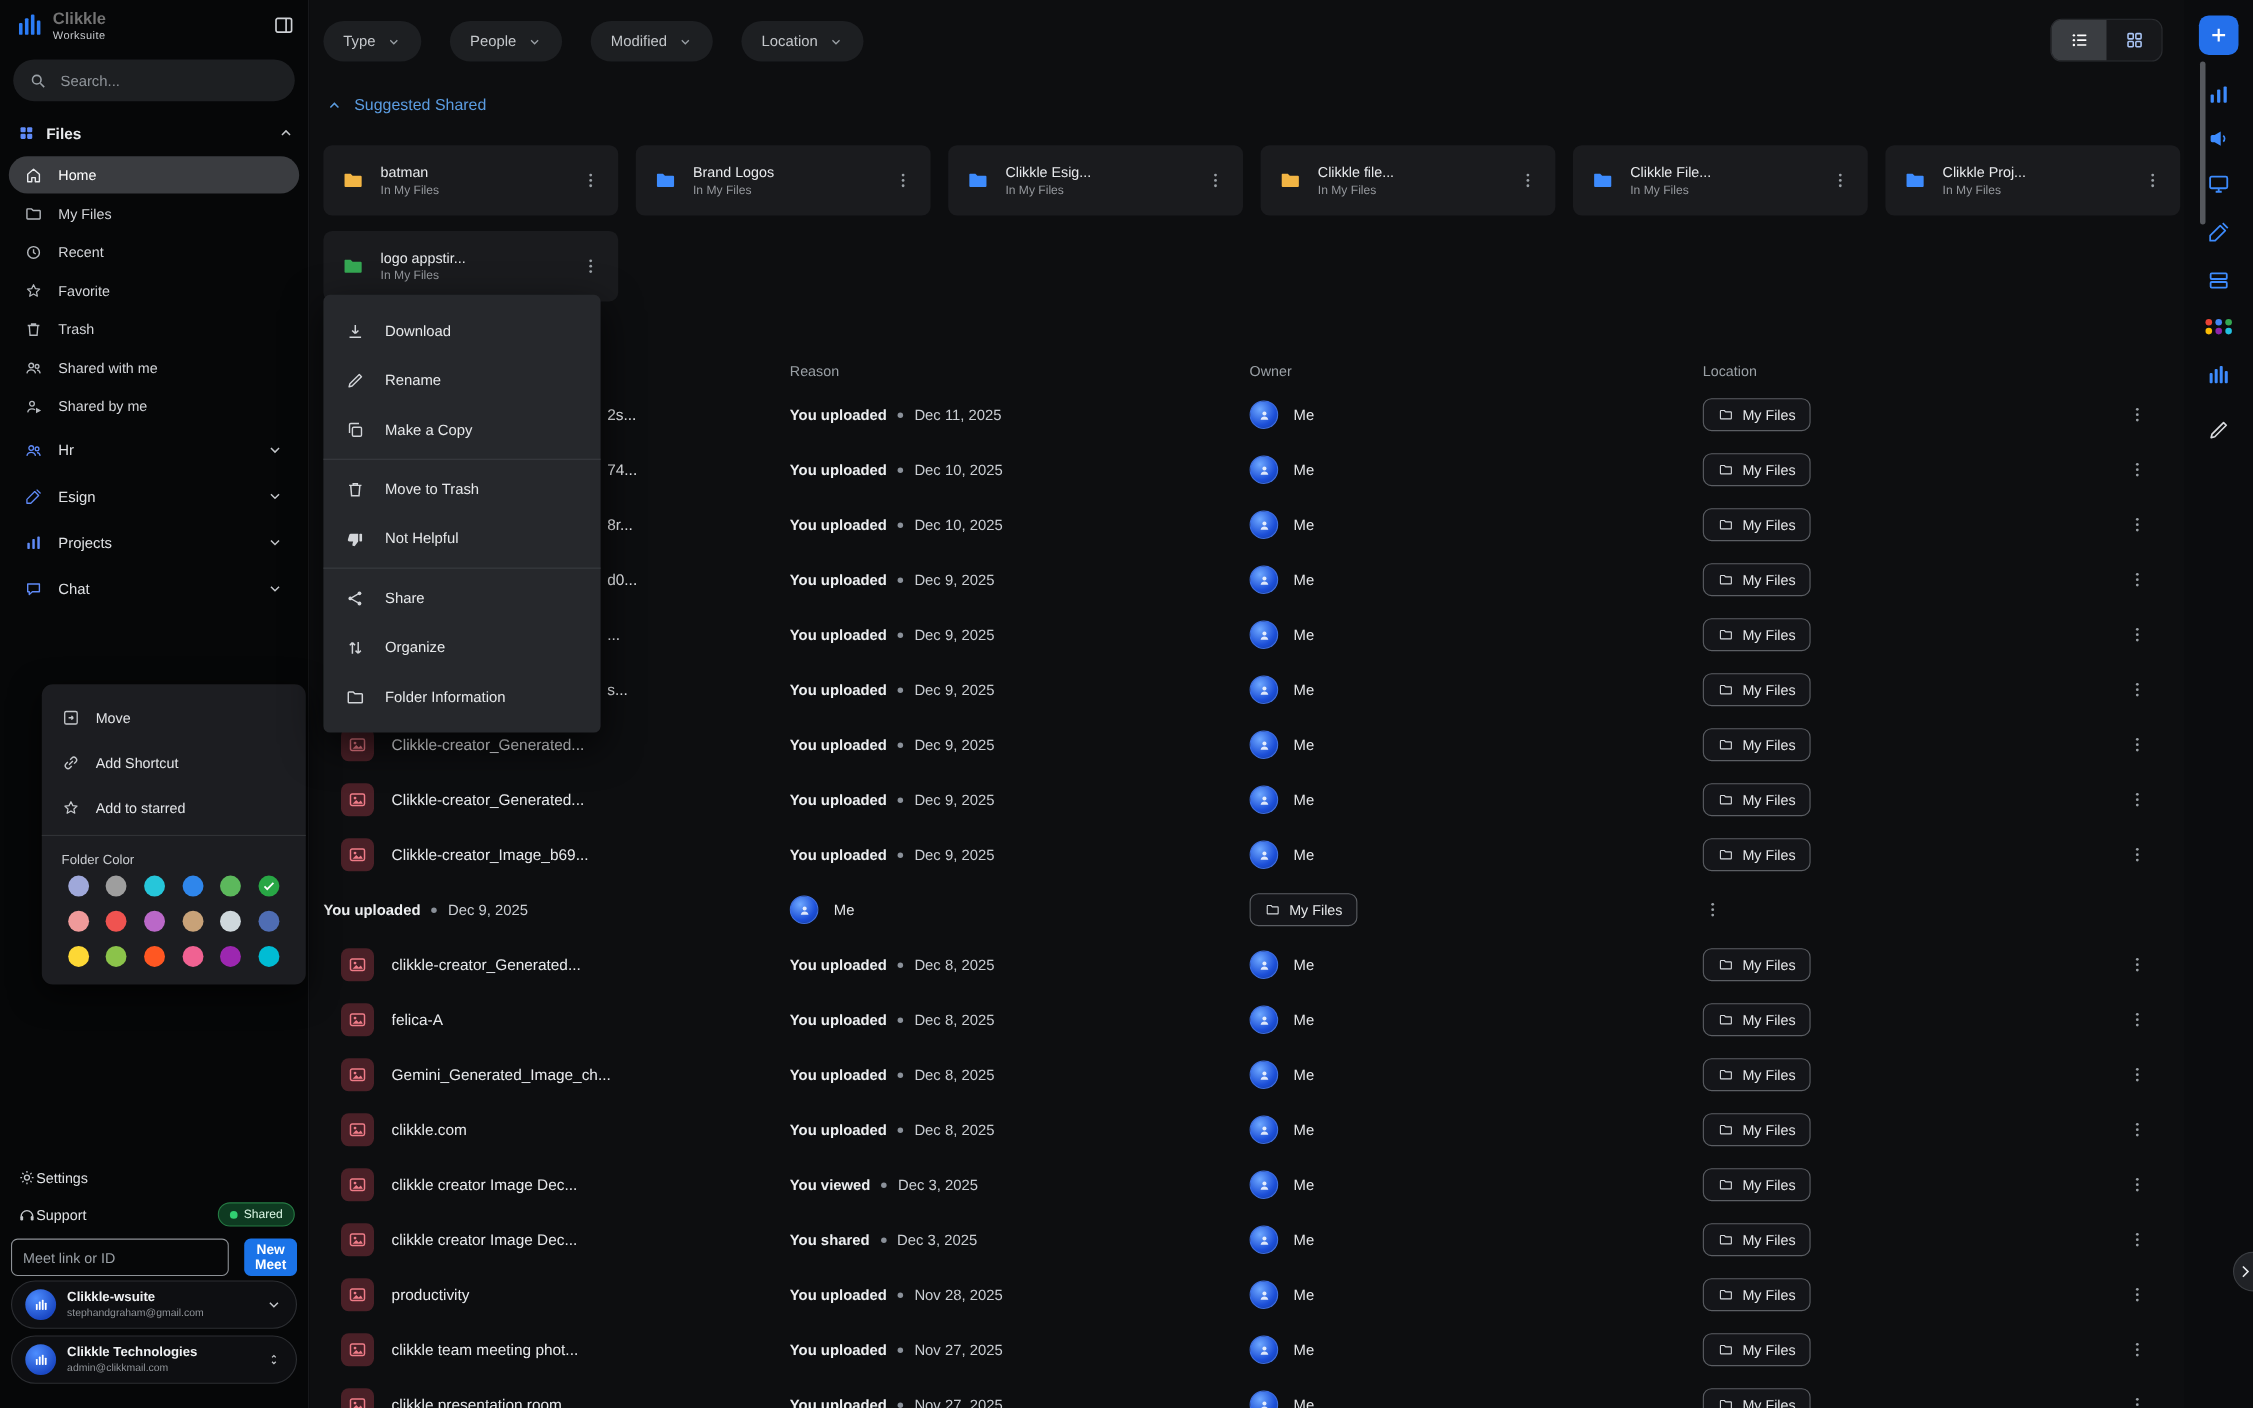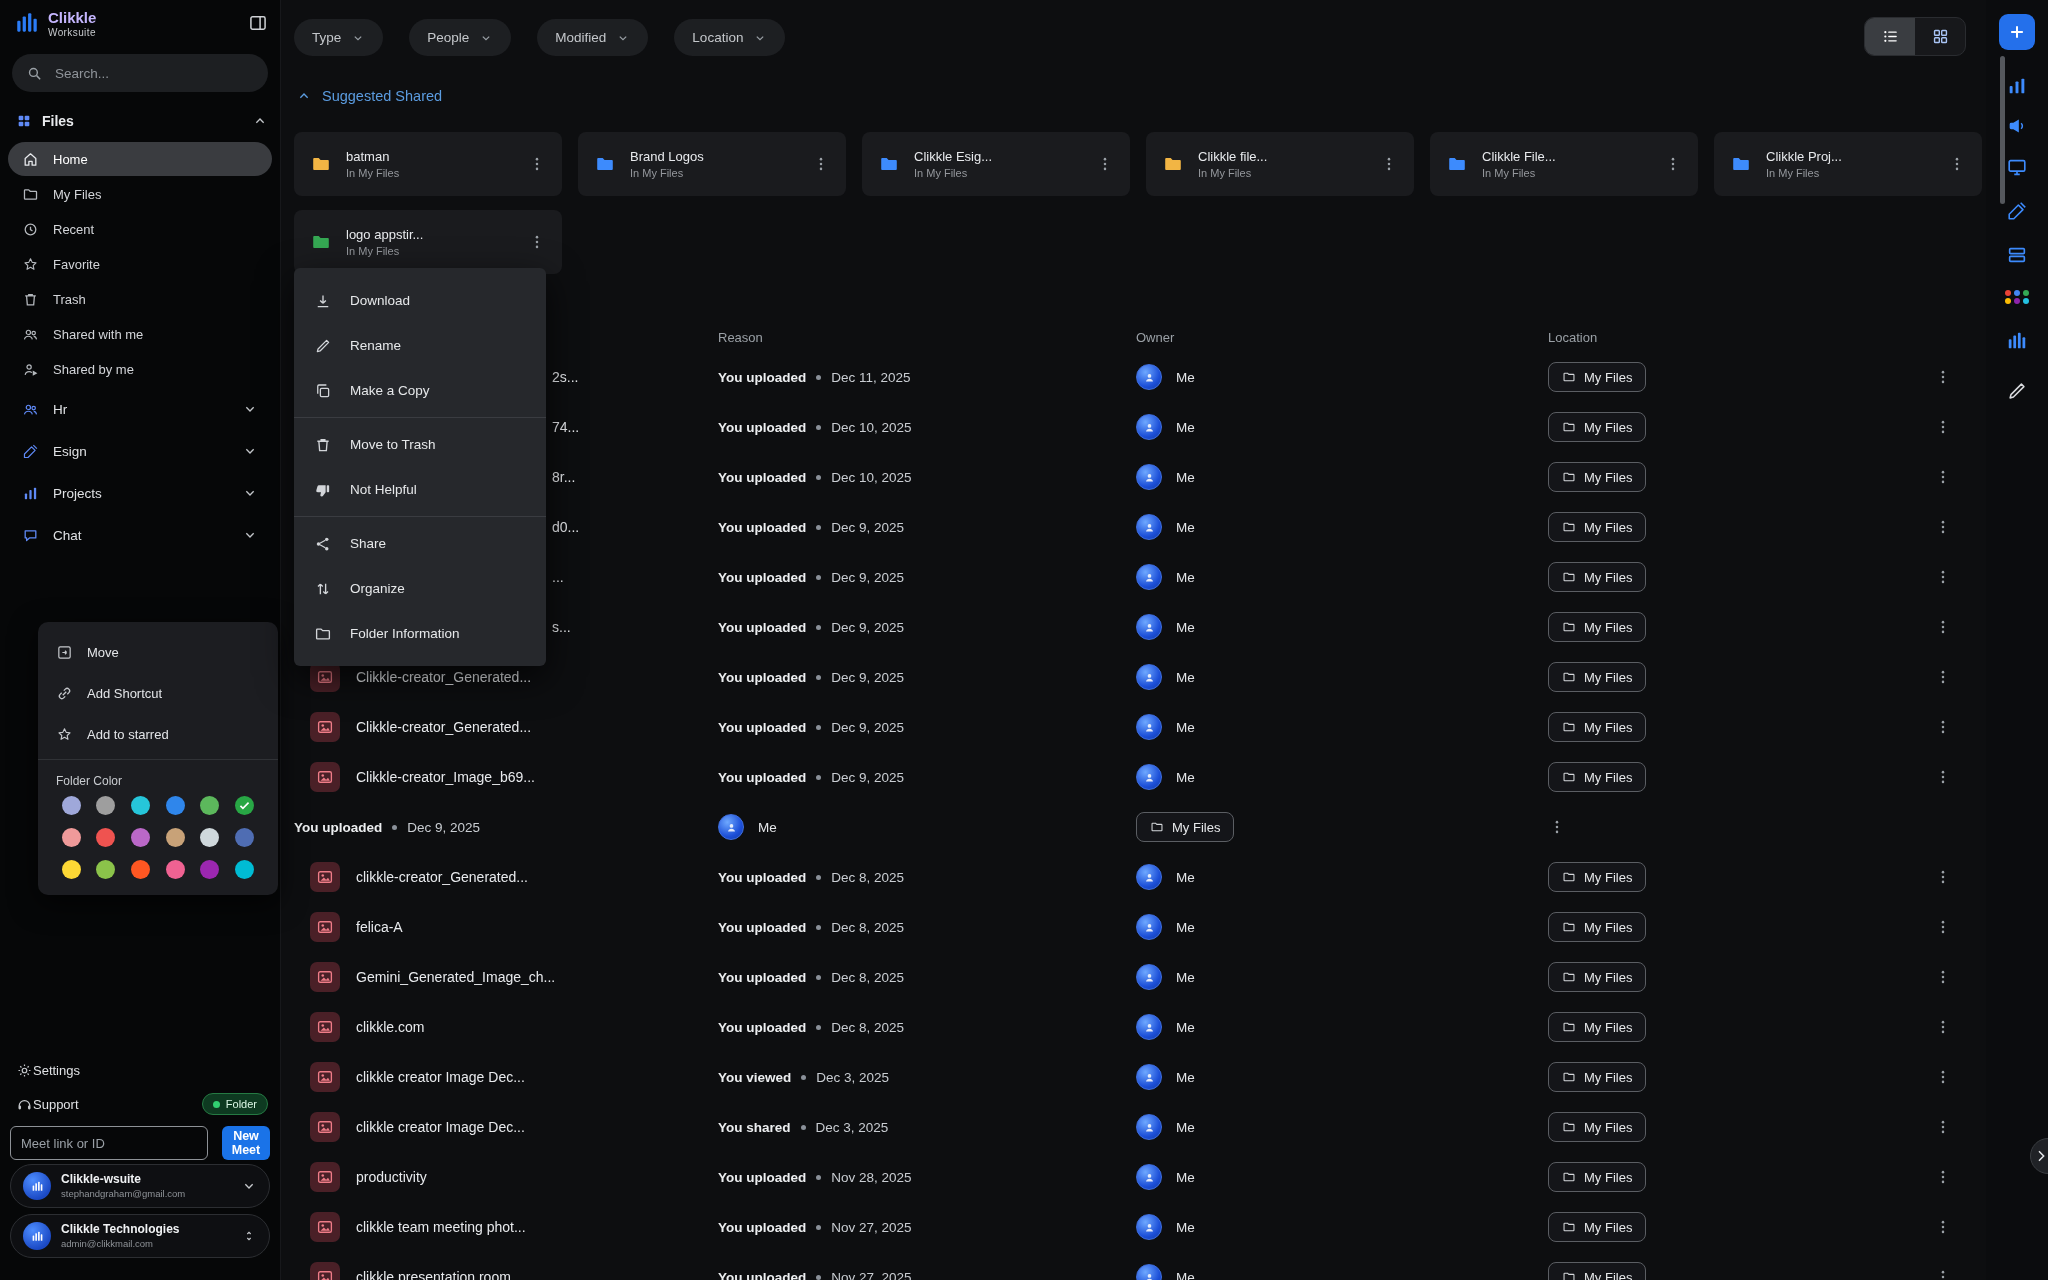--- a/index.html
+++ b/index.html
@@ -5,21 +5,21 @@
   html,body{margin:0;padding:0;width:2048px;height:1280px;overflow:hidden;background:#0d0e10;
     font-family:"Liberation Sans",sans-serif;color:#e8eaed;-webkit-font-smoothing:antialiased;}
   *{box-sizing:border-box}
   .ic{display:inline-flex;align-items:center;justify-content:center}
   .ic svg{width:100%;height:100%;display:block}
 
   
   .sidebar{position:absolute;left:0;top:0;bottom:0;width:281px;background:#060708;border-right:1px solid #17181b;z-index:3}
   .sb-header{position:absolute;top:10px;left:14px;display:flex;gap:8px;align-items:flex-start}
   .logo-ic{width:26px;height:26px;color:#2b7cf6}
-  .brand-name{font-size:15px;font-weight:700;line-height:15px;color:#c4b5fd}
+  .brand-name{font-size:15px;font-weight:700;line-height:15px;color:#737373}
   .brand-suite{font-size:10px;color:#c6c9cd;letter-spacing:.4px;margin-top:2px}
   .panel-btn{position:absolute;top:13px;right:12px;width:20px;height:20px;color:#cfd2d6}
   .sb-search{position:absolute;top:54px;left:12px;right:12px;height:38px;background:#1d1f22;border-radius:19px;
     display:flex;align-items:center;gap:10px;padding:0 14px}
   .sb-search .ic{width:17px;height:17px;color:#9aa0a6}
   .sb-search input{flex:1;background:transparent;border:none;outline:none;color:#e8eaed;font-size:13.5px;font-family:inherit}
   .sb-search input::placeholder{color:#8f949a}
   .files-head{position:absolute;top:108px;left:16px;right:12px;height:26px;display:flex;align-items:center;gap:10px}
   .files-head .sec-ic{width:16px;height:16px;color:#5f8af7}
   .files-head .lbl{font-size:14px;font-weight:700}
@@ -383,21 +383,21 @@
     <span class="ic" id="headset-ic">
         <svg viewBox="0 0 24 24" fill="none" stroke="currentColor" stroke-width="1.8">
           <path d="M4.5 14a7.5 7.5 0 0 1 15 0"></path>
           <rect x="3.5" y="13.5" width="3.6" height="5.5" rx="1.6" fill="currentColor" stroke="none"></rect>
           <rect x="16.9" y="13.5" width="3.6" height="5.5" rx="1.6" fill="currentColor" stroke="none"></rect>
         </svg>
       </span>
     <span>Support</span>
     <span class="online-badge">
       <span class="online-dot"></span>
-      <span>Folder</span>
+      <span>Shared</span>
     </span>
   </div>
   <div class="meet-row">
     <input class="meet-input" placeholder="Meet link or ID" style="">
     <button class="new-meet">New Meet</button>
   </div>
   <div class="acct" style="top:1164px">
     <span class="acct-avatar">
         <span class="ic" id="acct1-ic">
           <svg viewBox="0 0 24 24" fill="currentColor">

